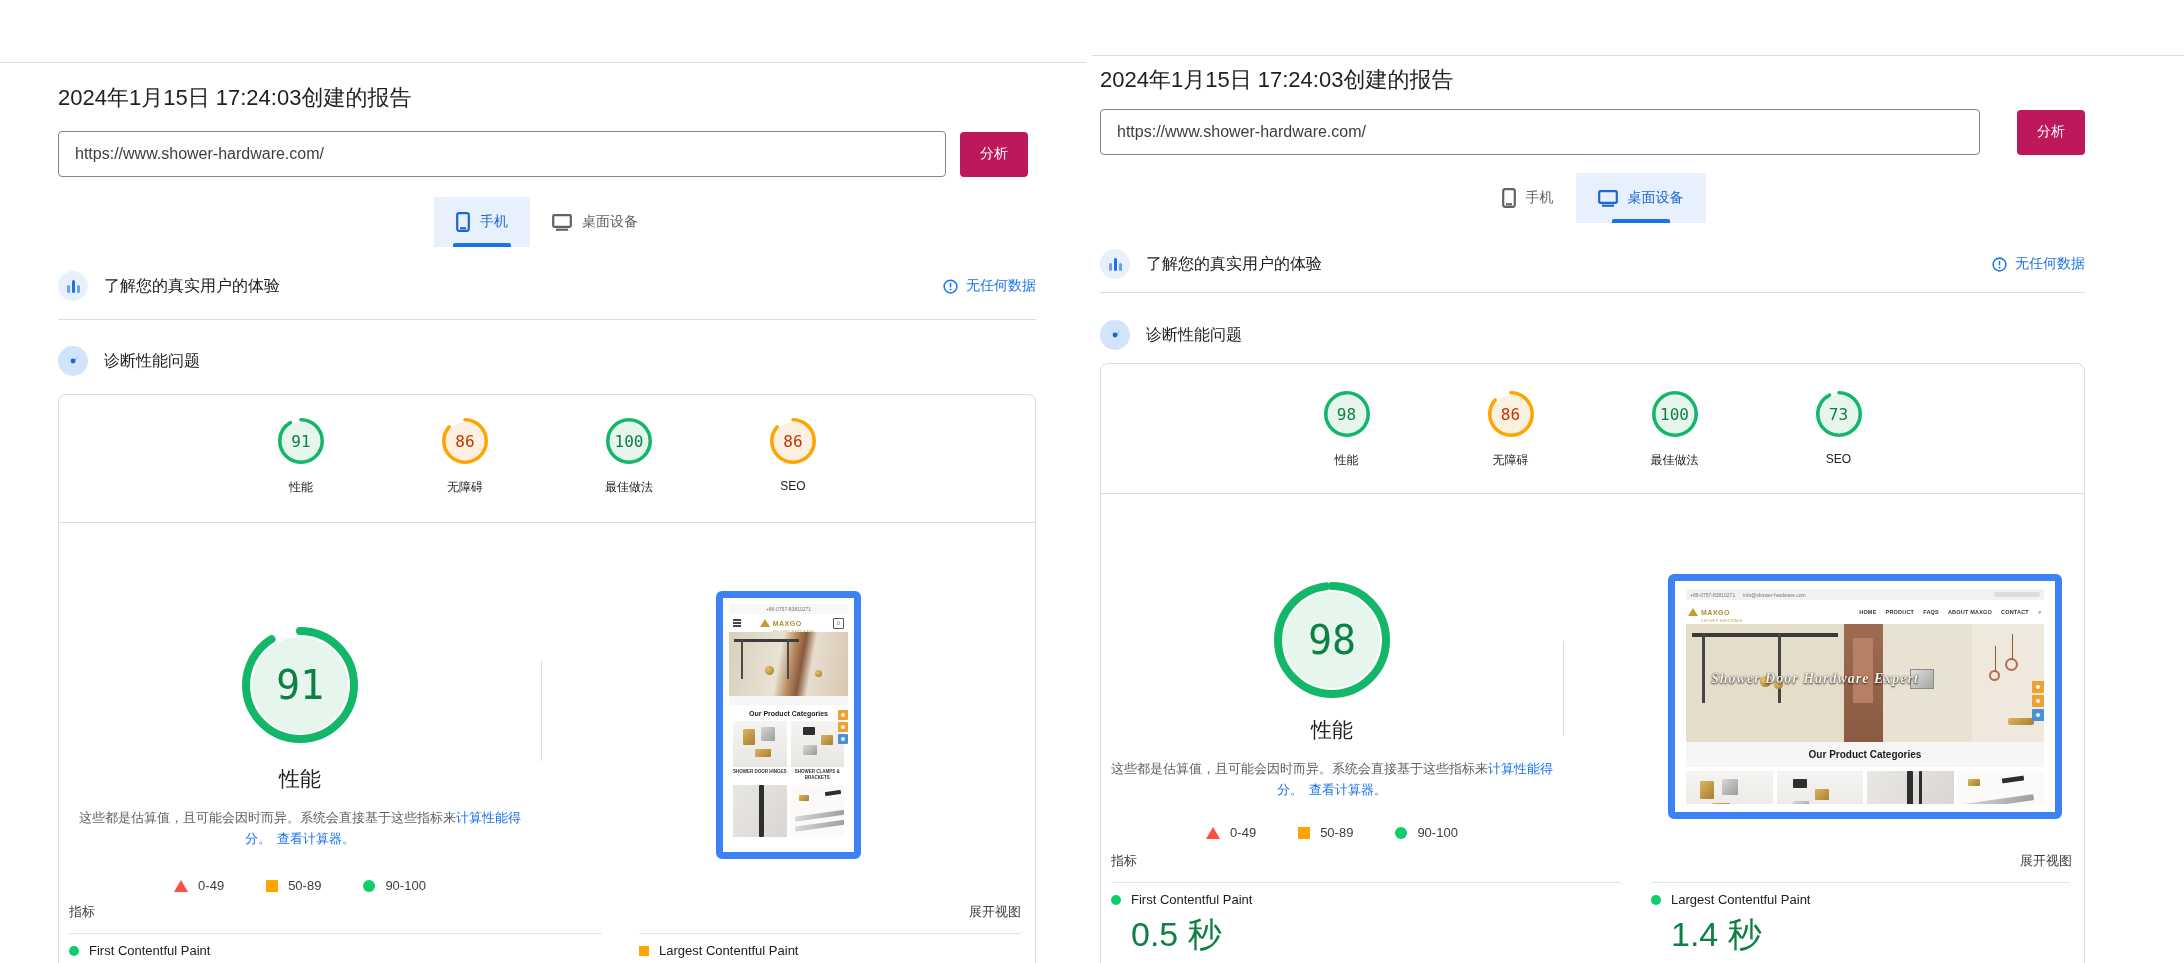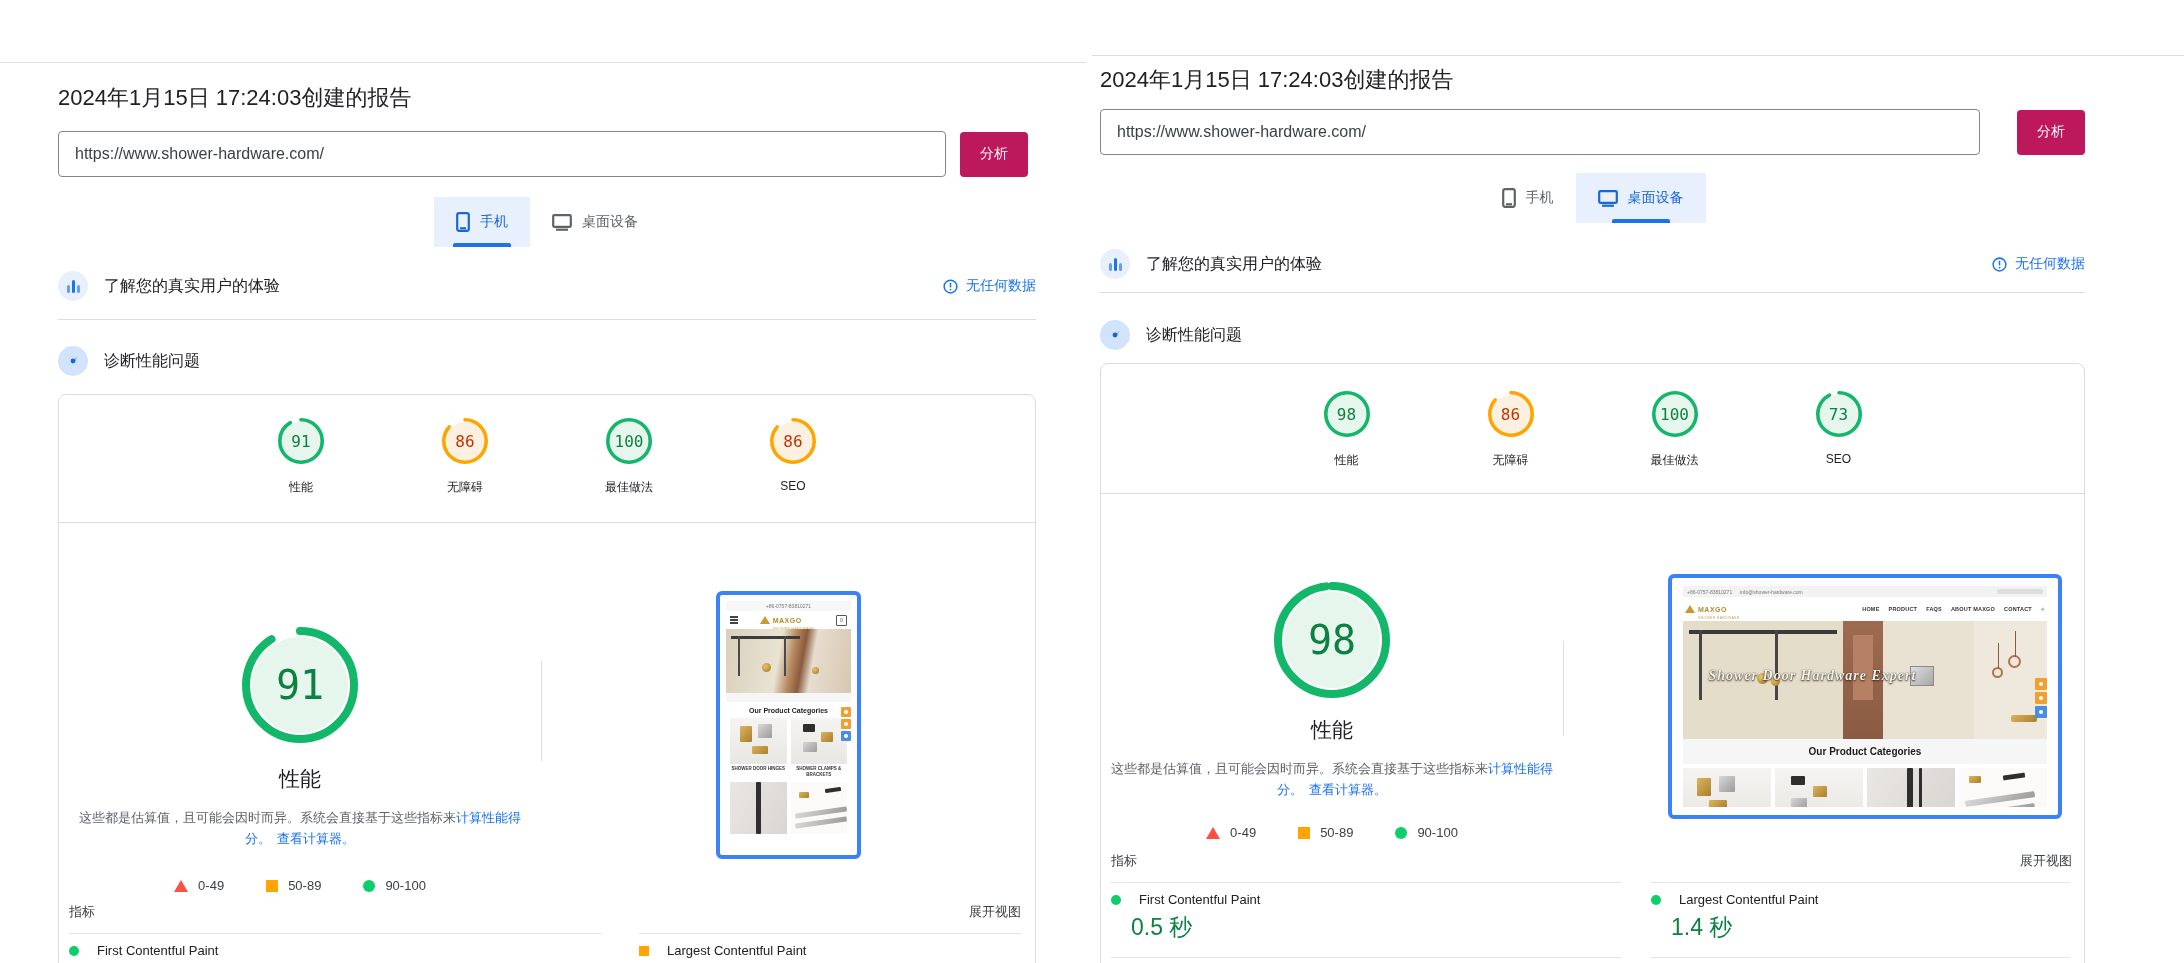--- a/index.html
+++ b/index.html
@@ -118,31 +118,31 @@
   .pR .thumb-wrap{padding-top:80px;}
 
   .metrics-head{display:flex;justify-content:space-between;font-size:13px;color:#3c4043;}
   .pL .metrics-head{margin:10px 14px 0 10px;}
   .pR .metrics-head{margin:12px 12px 0 10px;}
   .expand{cursor:pointer;}
   .metrics-grid{display:grid;margin:12px 14px 0 10px;}
   .pL .metrics-grid{grid-template-columns:533px 1fr;column-gap:37px;}
   .pR .metrics-grid{grid-template-columns:510px 1fr;column-gap:30px;}
   .metric{border-top:1px solid #e3e3e3;padding-top:9px;--ring:#0cce6b;--num:#0d8043;}
-  .metric .mtop{display:flex;align-items:center;gap:18px;font-size:13px;color:#212121;}
+  .metric .mtop{display:flex;align-items:center;gap:10px;font-size:13px;color:#212121;}
   .metric .marker{width:10px;height:10px;flex:0 0 auto;background:var(--ring);}
   .metric.mk-circle .marker{border-radius:50%;background:#0cce6b;}
   .metric.mk-square .marker{border-radius:0;background:#ffa400;}
   .metric.lv-green{--num:#0d8043;}
   .metric.lv-orange{--num:#c33300;}
-  .metric .mval{margin-top:5px;margin-left:20px;font-size:23px;color:var(--num);}
+  .metric .mval{margin-top:5px;margin-left:20px;font-size:34px;color:var(--num);}
   .next-divider{border-top:1px solid #e3e3e3;margin-top:14px;height:2px;}
 
   
-  .shotcard{border:4px solid #3b82f6;border-radius:6px;background:#fff;box-sizing:border-box;position:relative;cursor:pointer;}
+  .shotcard{border:7px solid #3b82f6;border-radius:6px;background:#fff;box-sizing:border-box;position:relative;cursor:pointer;}
   .thumb-mobile{width:145px;height:268px;padding:6px;}
   .thumb-desktop{width:394px;height:245px;padding:8px 11px;}
   .shot{position:relative;width:100%;height:100%;overflow:hidden;background:#fff;}
 
   .m-topbar{height:10px;background:#f7f7f7;font-size:5px;color:#777;text-align:center;line-height:10px;}
   .m-head{height:18px;display:flex;align-items:center;justify-content:space-between;padding:0 4px;}
   .burger{display:flex;flex-direction:column;gap:1.5px;}
   .burger i{display:block;width:8px;height:1.5px;background:#444;}
   .logo{display:flex;align-items:center;gap:3px;}
   .logo .mark{width:0;height:0;border-left:5px solid transparent;border-right:5px solid transparent;border-bottom:8px solid #c99a2e;}

